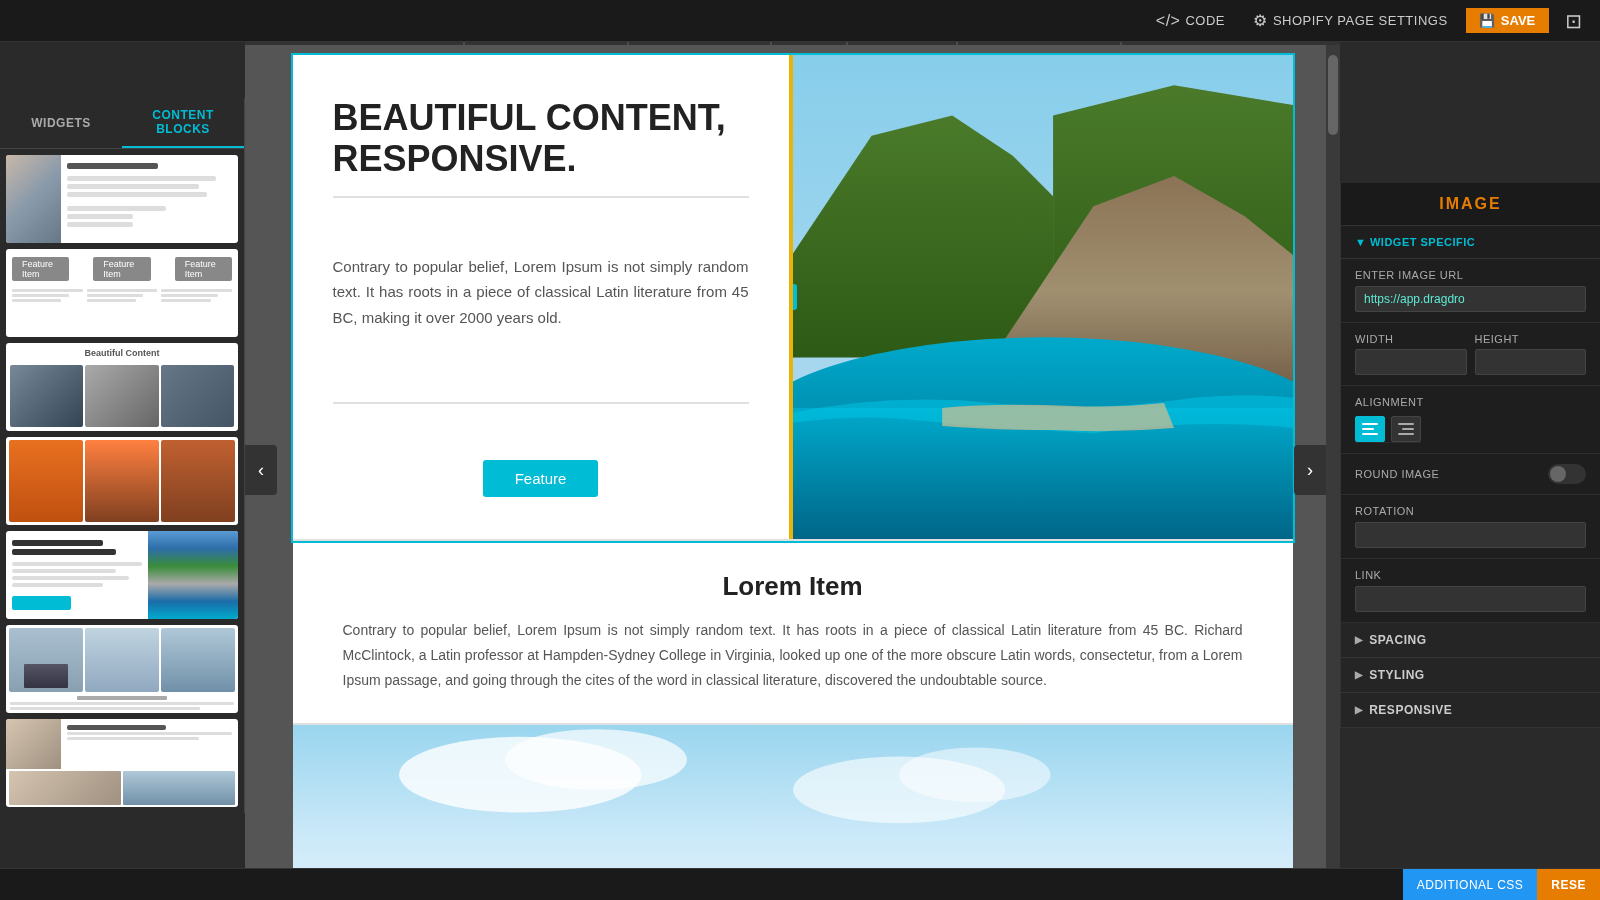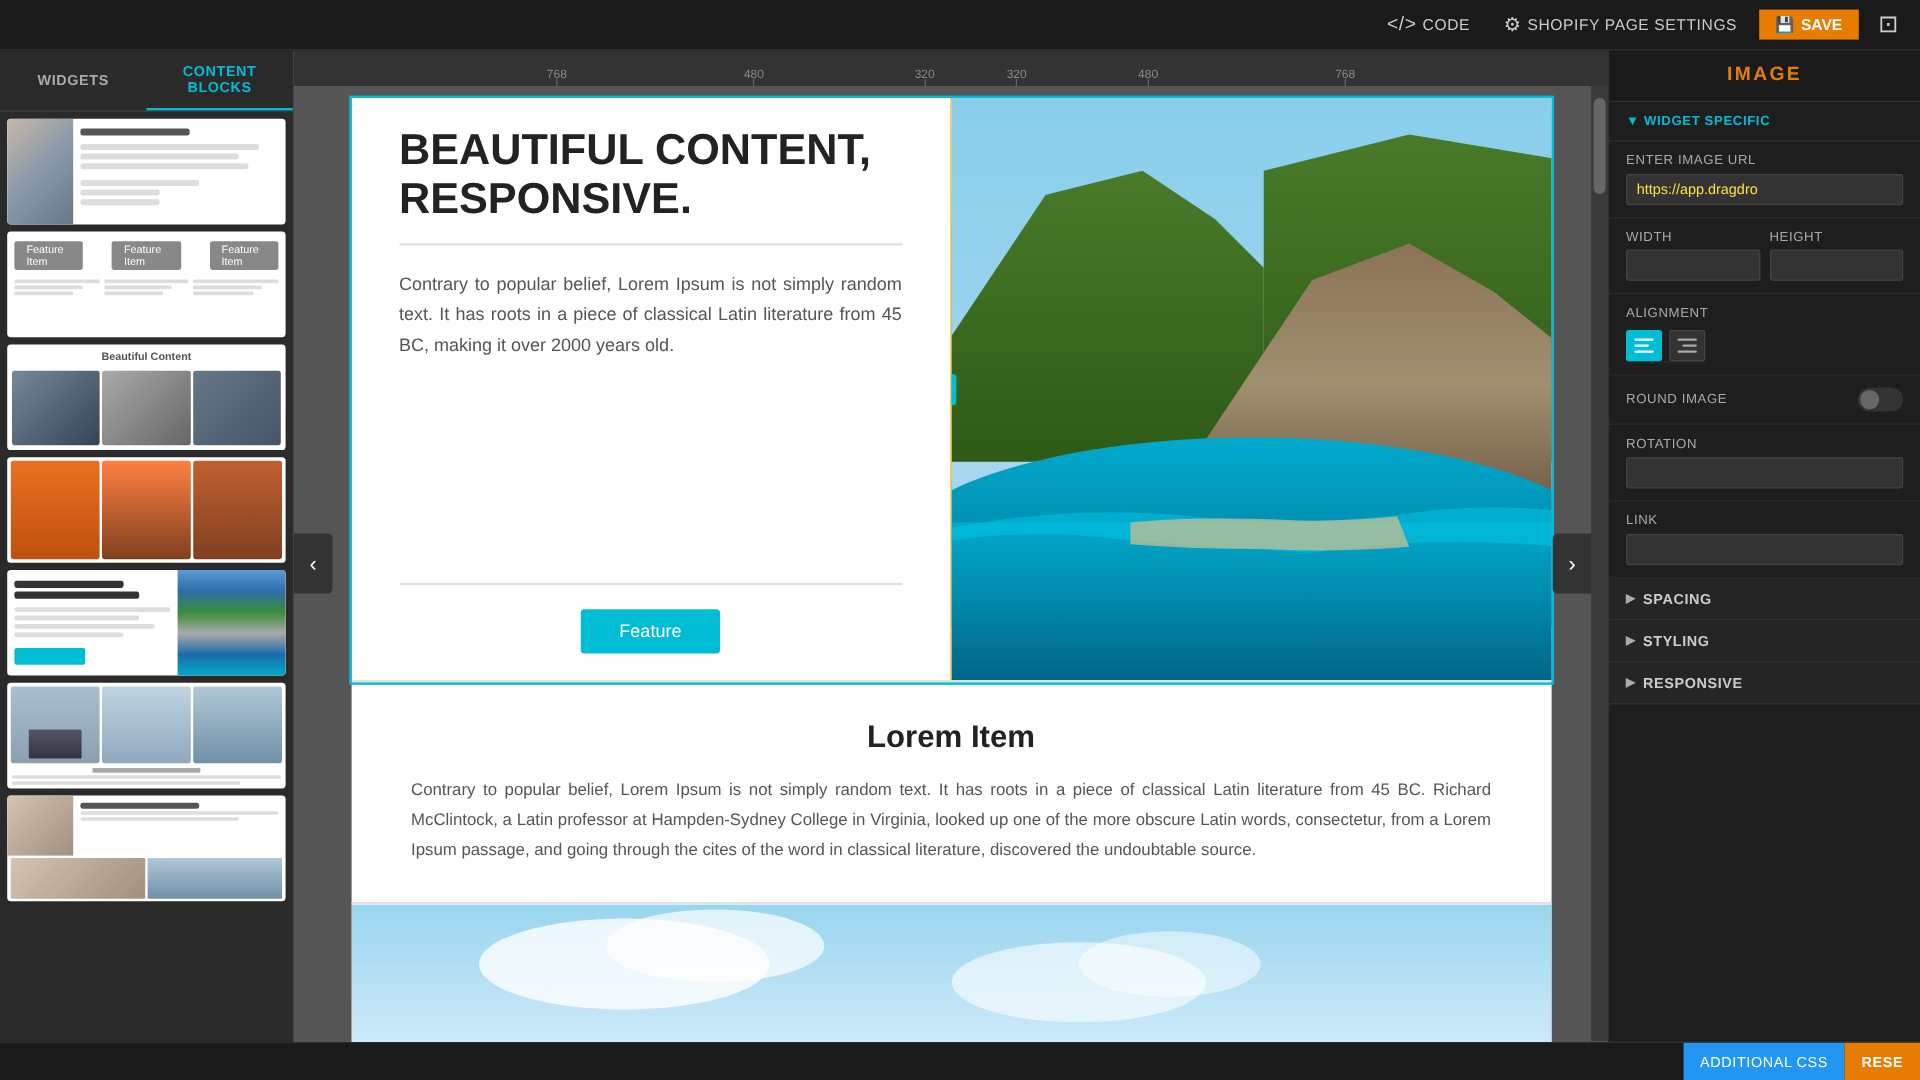--- a/index.html
+++ b/index.html
@@ -37,20 +37,21 @@
     }
     .topbar-expand {
       background: none; border: none; color: #ccc; cursor: pointer; font-size: 20px; padding: 4px 8px;
     }
 
     
     .main-layout {
       display: flex;
       flex: 1;
       overflow: hidden;
+      align-items: center;
     }
 
     
     .left-sidebar {
       width: 245px;
       background: #2a2a2a;
       display: flex;
       flex-direction: column;
       flex-shrink: 0;
       border-right: 1px solid #444;
@@ -206,25 +207,26 @@
     }
 
     
     .hero-section {
       display: flex;
       min-height: 480px;
       border-bottom: 2px solid #e0e0e0;
     }
     .hero-left {
       flex: 1;
-      padding: 22px 40px;
+      padding: 42px 40px;
       display: flex;
       flex-direction: column;
       justify-content: space-between;
-      border-right: 1px solid #eab308;
+      border-right: 4px solid #eab308;
+      gap: 36px;
     }
     .hero-title {
       font-size: 36px;
       font-weight: 900;
       color: #222;
       line-height: 1.15;
       padding-bottom: 16px;
       border-bottom: 2px solid #e0e0e0;
       margin-bottom: 20px;
     }
@@ -373,21 +375,21 @@
       font-size: 11px;
       color: #aaa;
       margin-bottom: 5px;
       text-transform: uppercase;
       letter-spacing: 0.5px;
     }
     .panel-input {
       width: 100%;
       background: #333;
       border: 1px solid #444;
-      color: #fde047;
+      color: #5eead4;
       padding: 5px 8px;
       font-size: 12px;
       border-radius: 2px;
     }
     .panel-row {
       display: flex;
       gap: 8px;
       padding: 10px 14px;
       border-bottom: 1px solid #2d2d2d;
     }

